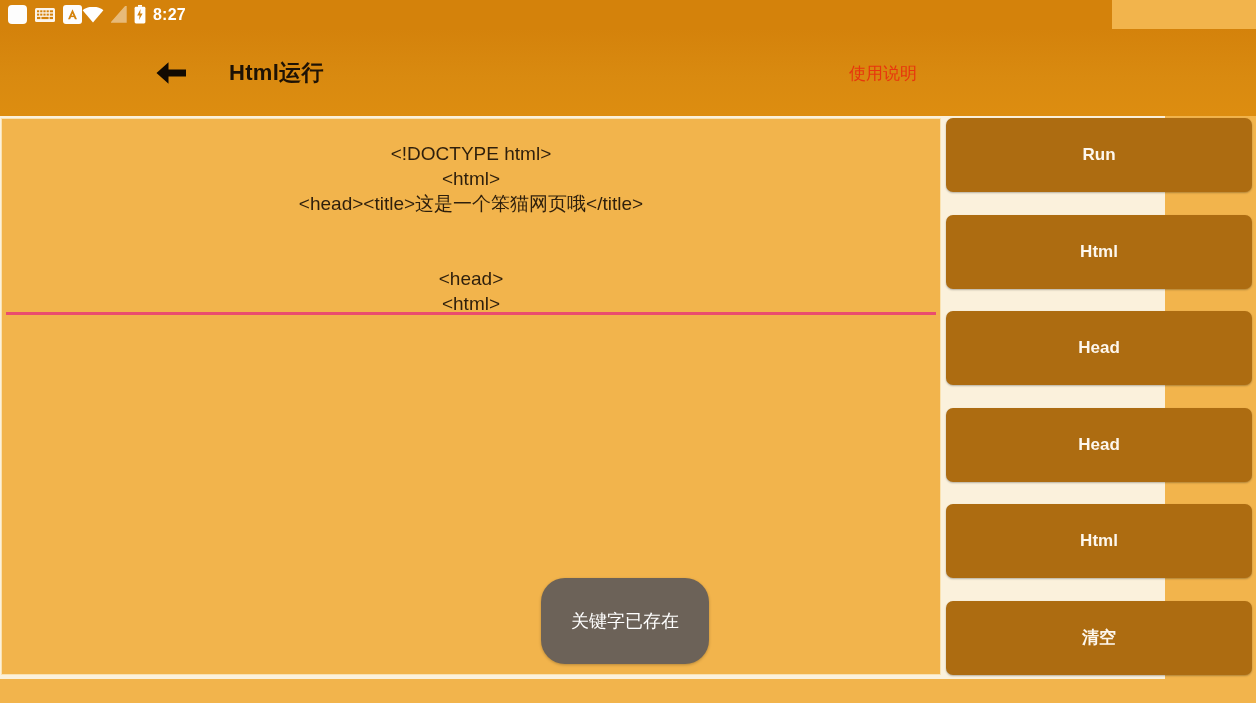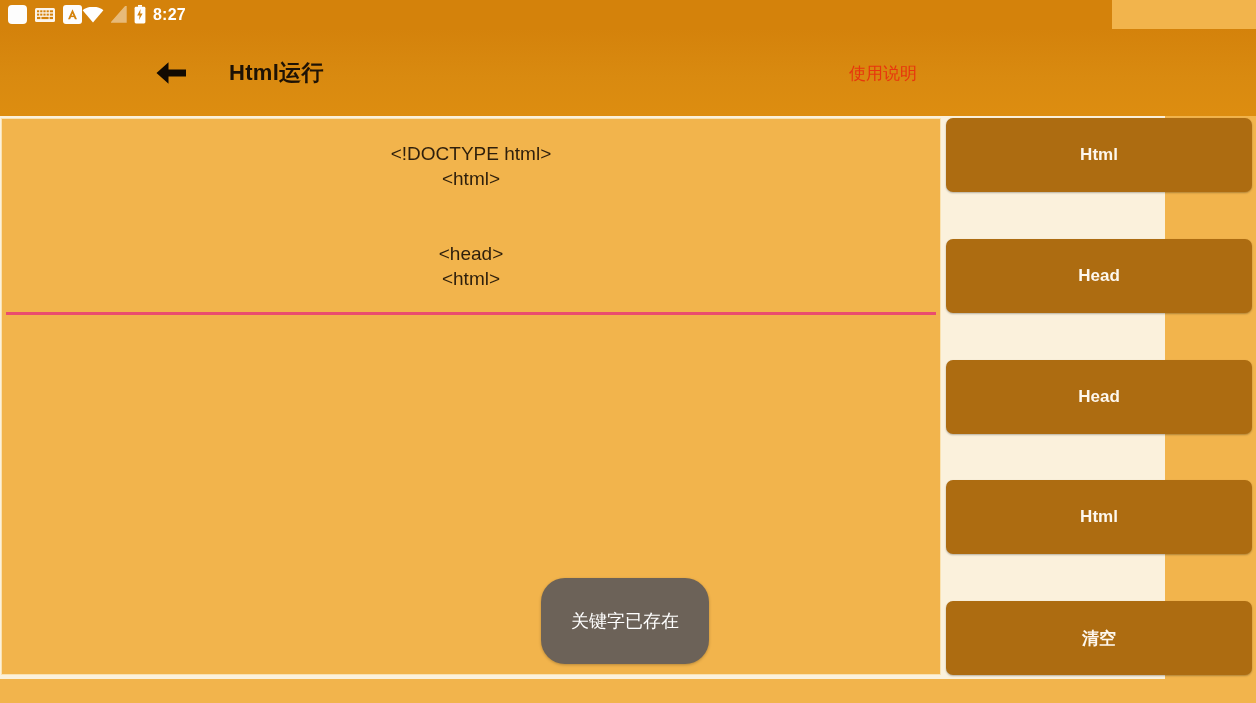--- a/index.html
+++ b/index.html
@@ -179,27 +179,29 @@
     </svg>
     <span class="title-text">Html运行</span>
     <span class="help-link">使用说明</span>
   </div>
 
   <div class="content">
 
     <div class="editor-panel">
       <div class="code-line">&lt;!DOCTYPE html&gt;</div>
       <div class="code-line">&lt;html&gt;</div>
+      <div class="code-line">&lt;head&gt;&lt;title&gt;这是一个笨猫网页哦&lt;/title&gt;</div>
       <div class="code-line code-blank"></div>
       <div class="code-line">&lt;head&gt;</div>
       <div class="code-line">&lt;html&gt;</div>
       <div class="caret-underline"></div>
     </div>
 
     <div class="btn-col">
+      <button class="act-btn">Run</button>
       <button class="act-btn">Html</button>
       <button class="act-btn">Head</button>
       <button class="act-btn">Head</button>
       <button class="act-btn">Html</button>
       <button class="act-btn">清空</button>
     </div>
 
     <div class="bottom-zone">
       <input class="path-input" type="text" placeholder="如果是路径运行的话，请填写路径" style="">
 

